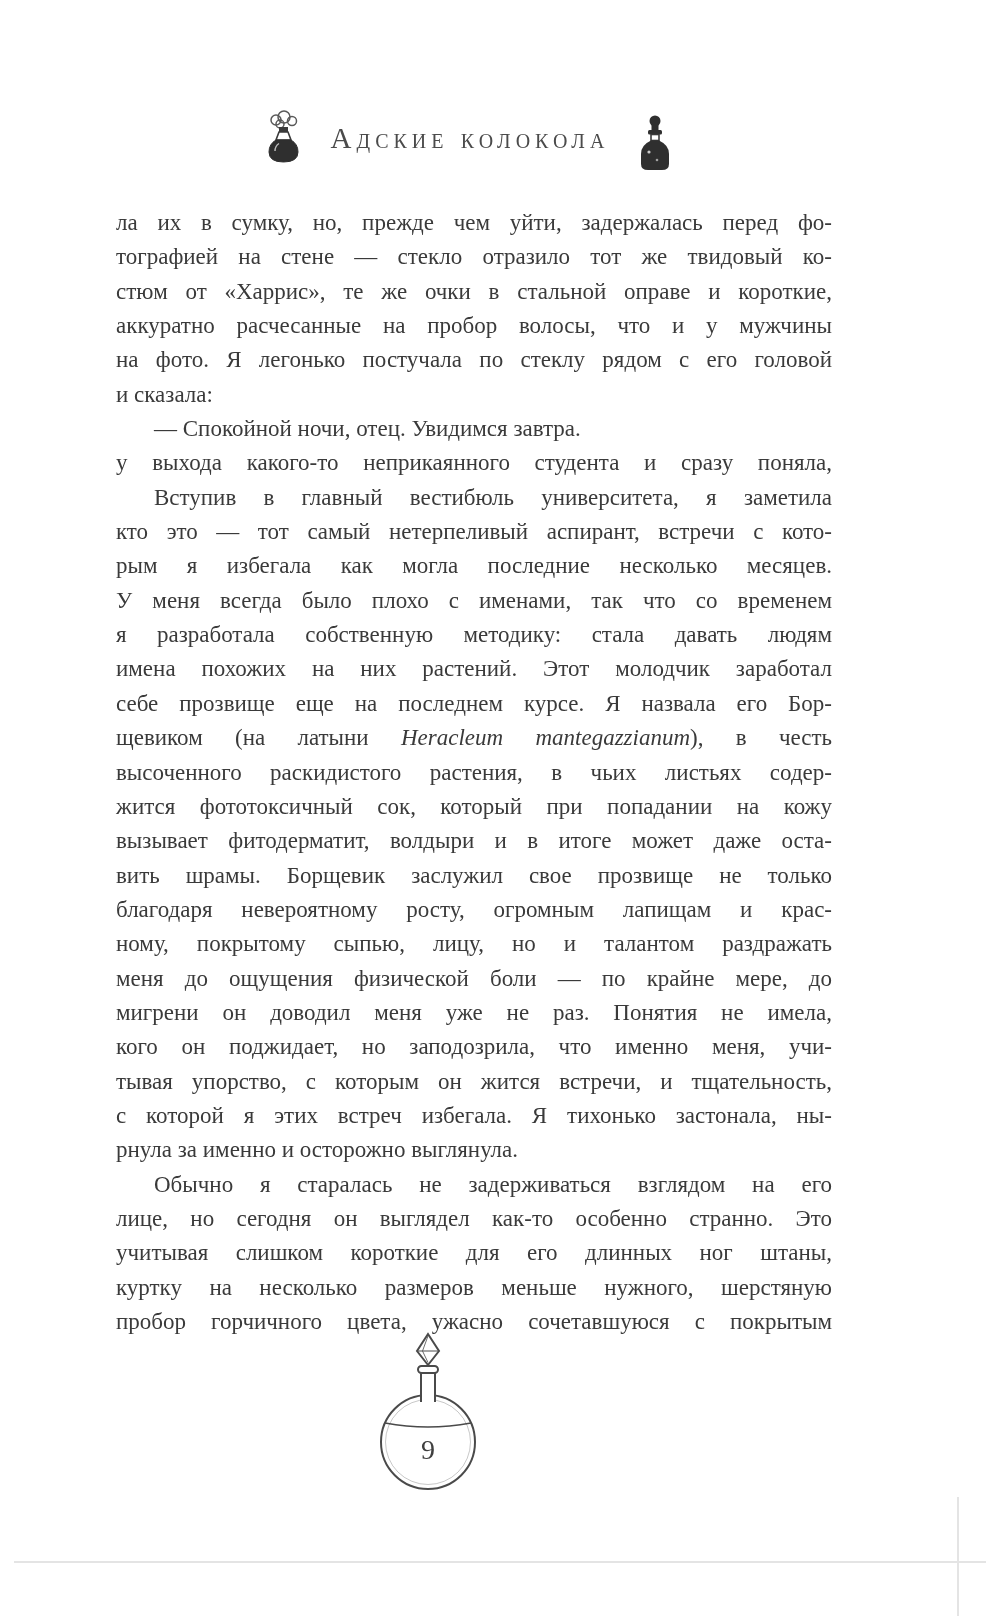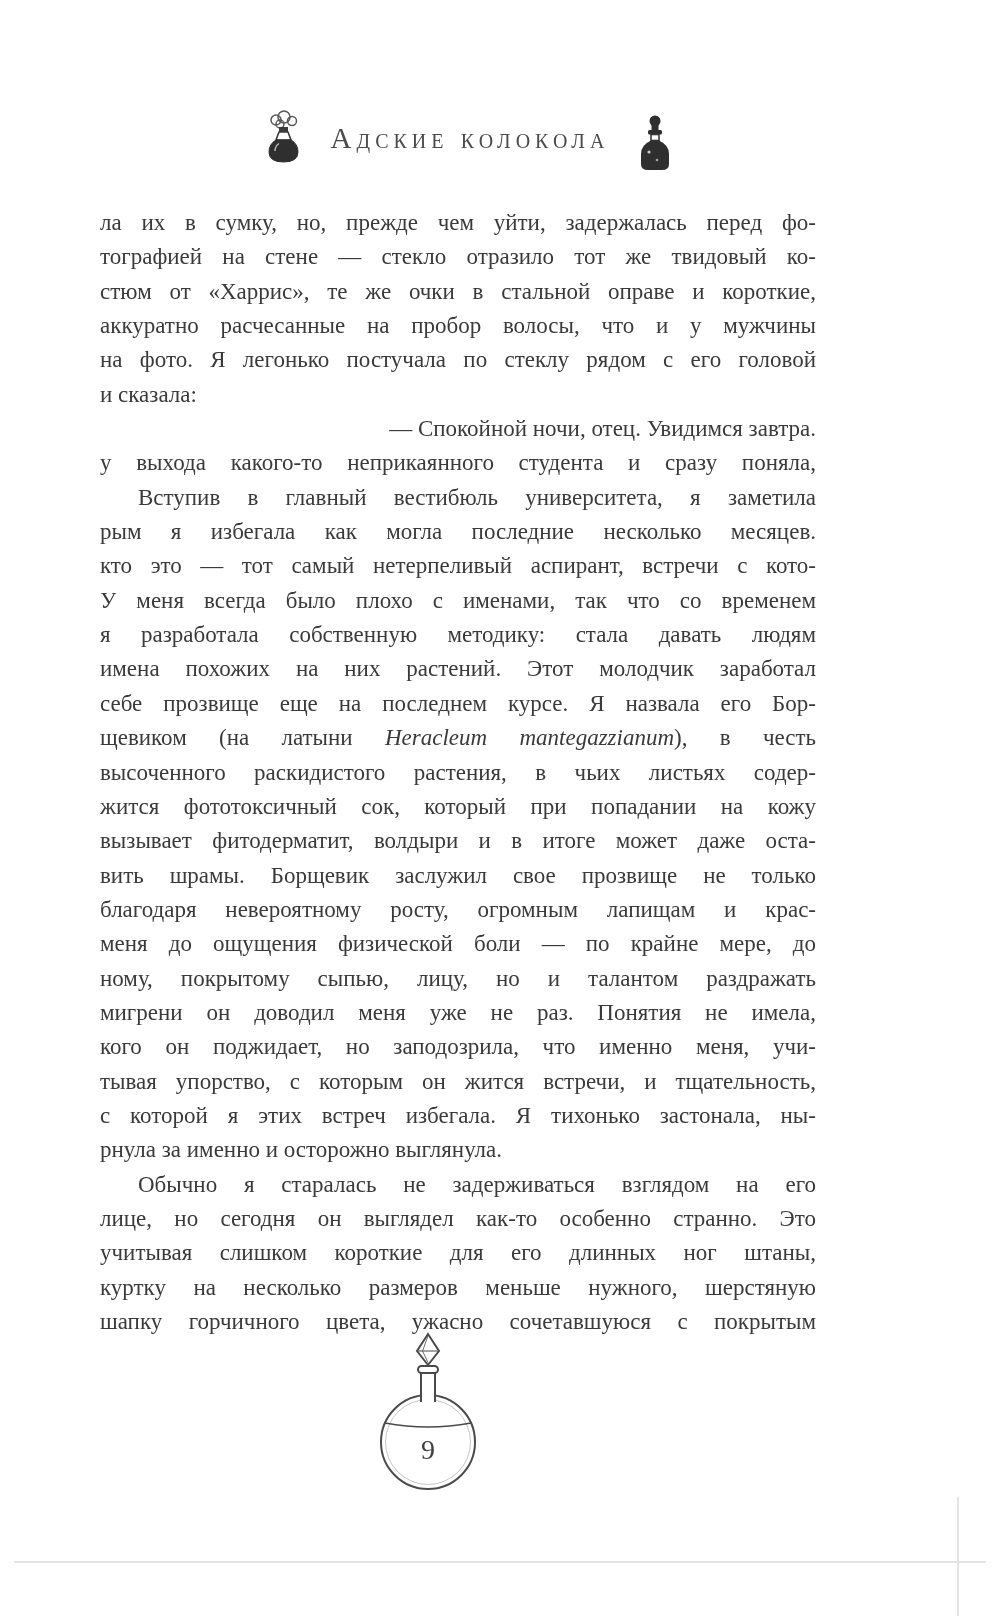--- a/index.html
+++ b/index.html
@@ -32,29 +32,29 @@
     color: #4b4b4b;
     white-space: nowrap;
     padding-bottom: 4px;
   }
   .hdr-icon { flex: 0 0 auto; }
   .hdr-icon.right { margin-top: 10px; }
 
   
   .text-block {
     position: absolute;
-    left: 100px;
+    left: 116px;
     top: 206px;
     width: 716px;
     font-size: 23px;
     line-height: 34.35px;
     color: #3a3a3a;
   }
   .text-block .line { min-height: 34.35px; }
-  .text-block .line.indent { text-indent: 38px; text-align: right; }
+  .text-block .line.indent { text-indent: 38px; }
   .text-block .line.just {
     text-align: justify;
     text-align-last: justify;
   }
   .text-block em { font-style: italic; margin-top: 20px; }
 
   
   .flask-wrap {
     position: absolute;
     left: 372px;
@@ -128,44 +128,44 @@
 <div class="text-block">
     <div class="line just">ла их в сумку, но, прежде чем уйти, задержалась перед фо-</div>
     <div class="line just">тографией на стене — стекло отразило тот же твидовый ко-</div>
     <div class="line just">стюм от «Харрис», те же очки в стальной оправе и короткие,</div>
     <div class="line just">аккуратно расчесанные на пробор волосы, что и у мужчины</div>
     <div class="line just">на фото. Я легонько постучала по стеклу рядом с его головой</div>
     <div class="line">и сказала:</div>
     <div class="line indent">— Спокойной ночи, отец. Увидимся завтра.</div>
     <div class="line just">у выхода какого-то неприкаянного студента и сразу поняла,</div>
     <div class="line indent just">Вступив в главный вестибюль университета, я заметила</div>
+    <div class="line just">кто это — тот самый нетерпеливый аспирант, встречи с кото-</div>
     <div class="line just">рым я избегала как могла последние несколько месяцев.</div>
-    <div class="line just">кто это — тот самый нетерпеливый аспирант, встречи с кото-</div>
     <div class="line just">У меня всегда было плохо с именами, так что со временем</div>
     <div class="line just">я разработала собственную методику: стала давать людям</div>
     <div class="line just">имена похожих на них растений. Этот молодчик заработал</div>
     <div class="line just">себе прозвище еще на последнем курсе. Я назвала его Бор-</div>
     <div class="line just">щевиком (на латыни <em>Heracleum mantegazzianum</em>), в честь</div>
     <div class="line just">высоченного раскидистого растения, в чьих листьях содер-</div>
     <div class="line just">жится фототоксичный сок, который при попадании на кожу</div>
     <div class="line just">вызывает фитодерматит, волдыри и в итоге может даже оста-</div>
     <div class="line just">вить шрамы. Борщевик заслужил свое прозвище не только</div>
     <div class="line just">благодаря невероятному росту, огромным лапищам и крас-</div>
+    <div class="line just">ному, покрытому сыпью, лицу, но и талантом раздражать</div>
     <div class="line just">меня до ощущения физической боли — по крайне мере, до</div>
-    <div class="line just">ному, покрытому сыпью, лицу, но и талантом раздражать</div>
     <div class="line just">мигрени он доводил меня уже не раз. Понятия не имела,</div>
     <div class="line just">кого он поджидает, но заподозрила, что именно меня, учи-</div>
     <div class="line just">тывая упорство, с которым он жится встречи, и тщательность,</div>
     <div class="line just">с которой я этих встреч избегала. Я тихонько застонала, ны-</div>
     <div class="line">рнула за именно и осторожно выглянула.</div>
     <div class="line indent just">Обычно я старалась не задерживаться взглядом на его</div>
     <div class="line just">лице, но сегодня он выглядел как-то особенно странно. Это</div>
     <div class="line just">учитывая слишком короткие для его длинных ног штаны,</div>
     <div class="line just">куртку на несколько размеров меньше нужного, шерстяную</div>
-    <div class="line just">шапку горчичного цвета, ужасно сочетавшуюся с покрытым</div>
+    <div class="line just">пробор горчичного цвета, ужасно сочетавшуюся с покрытым</div>
   </div>
 
 <div class="flask-wrap">
   <svg width="112" height="164" viewBox="0 0 112 164">
     <g fill="none" stroke="#4a4a4a" stroke-width="2">
       <circle cx="56" cy="112" r="47"></circle>
     </g>
     <circle cx="56" cy="112" r="42.5" fill="none" stroke="#4a4a4a" stroke-width="1" opacity="0.3"></circle>
     <rect x="48" y="59" width="16" height="13" fill="#ffffff"></rect>
     <g fill="none" stroke="#4a4a4a" stroke-width="2">

